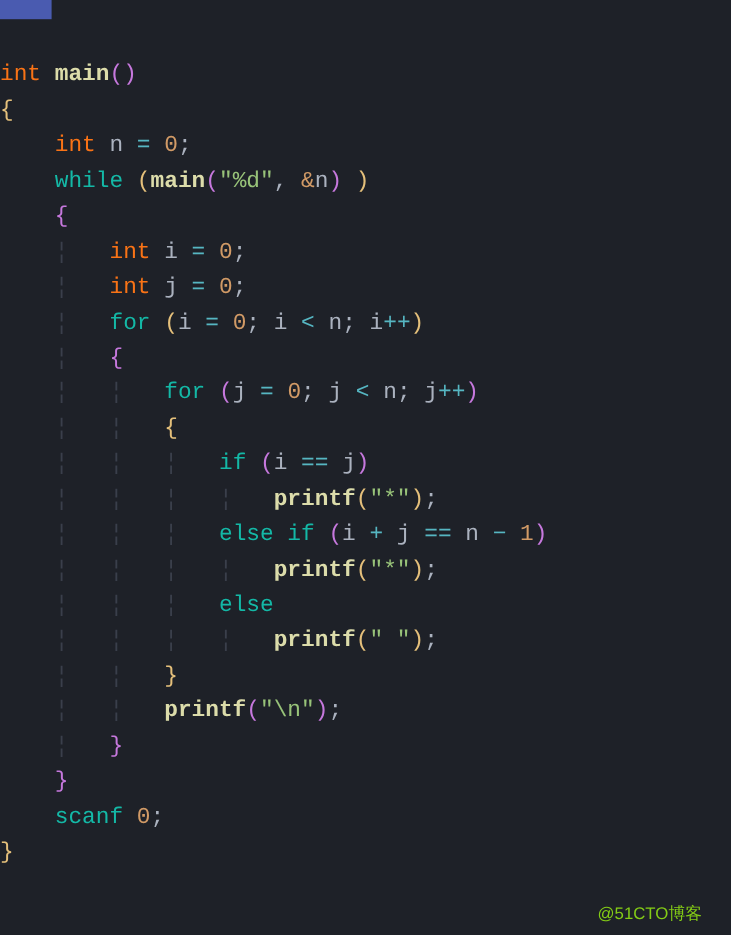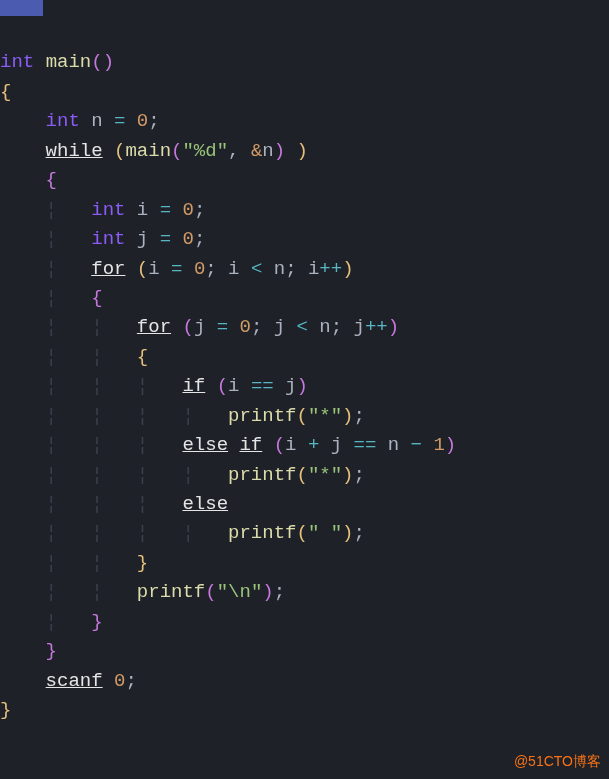--- a/index.html
+++ b/index.html
@@ -20,38 +20,38 @@
     top: 0;
     left: 0;
     width: 43px;
     height: 16px;
     background: #4a5bb0;
   }
   .code {
     white-space: pre;
     padding-top: 19px;
   }
-  .kw-type { color: #8b5cf6; }
-  .fn { color: #dcdcaa; }
+  .kw-type { color: #f97316; }
+  .fn { color: #dcdcaa; font-weight: bold; }
   .paren { color: #c678dd; }
   .brace { color: #e5c07b; }
   .eq { color: #56b6c2; }
   .num { color: #d19a66; }
   .semi { color: #abb2bf; }
   .amp { color: #d19a66; }
-  .kw { color: #e5e5e5; text-decoration: underline; }
+  .kw { color: #14b8a6; }
   .op { color: #56b6c2; }
   .str { color: #98c379; }
   .guide { color: #3a3f4b; }
   .txt { color: #abb2bf; }
   .watermark {
     position: absolute;
     bottom: 6px;
-    right: 8px;
-    color: #f97316;
+    right: 24px;
+    color: #84cc16;
     font-size: 14px;
     font-family: sans-serif;
   }
 </style>
 </head>
 <body>
 
 <div class="highlight-bar"></div>
 
 <div class="code">

